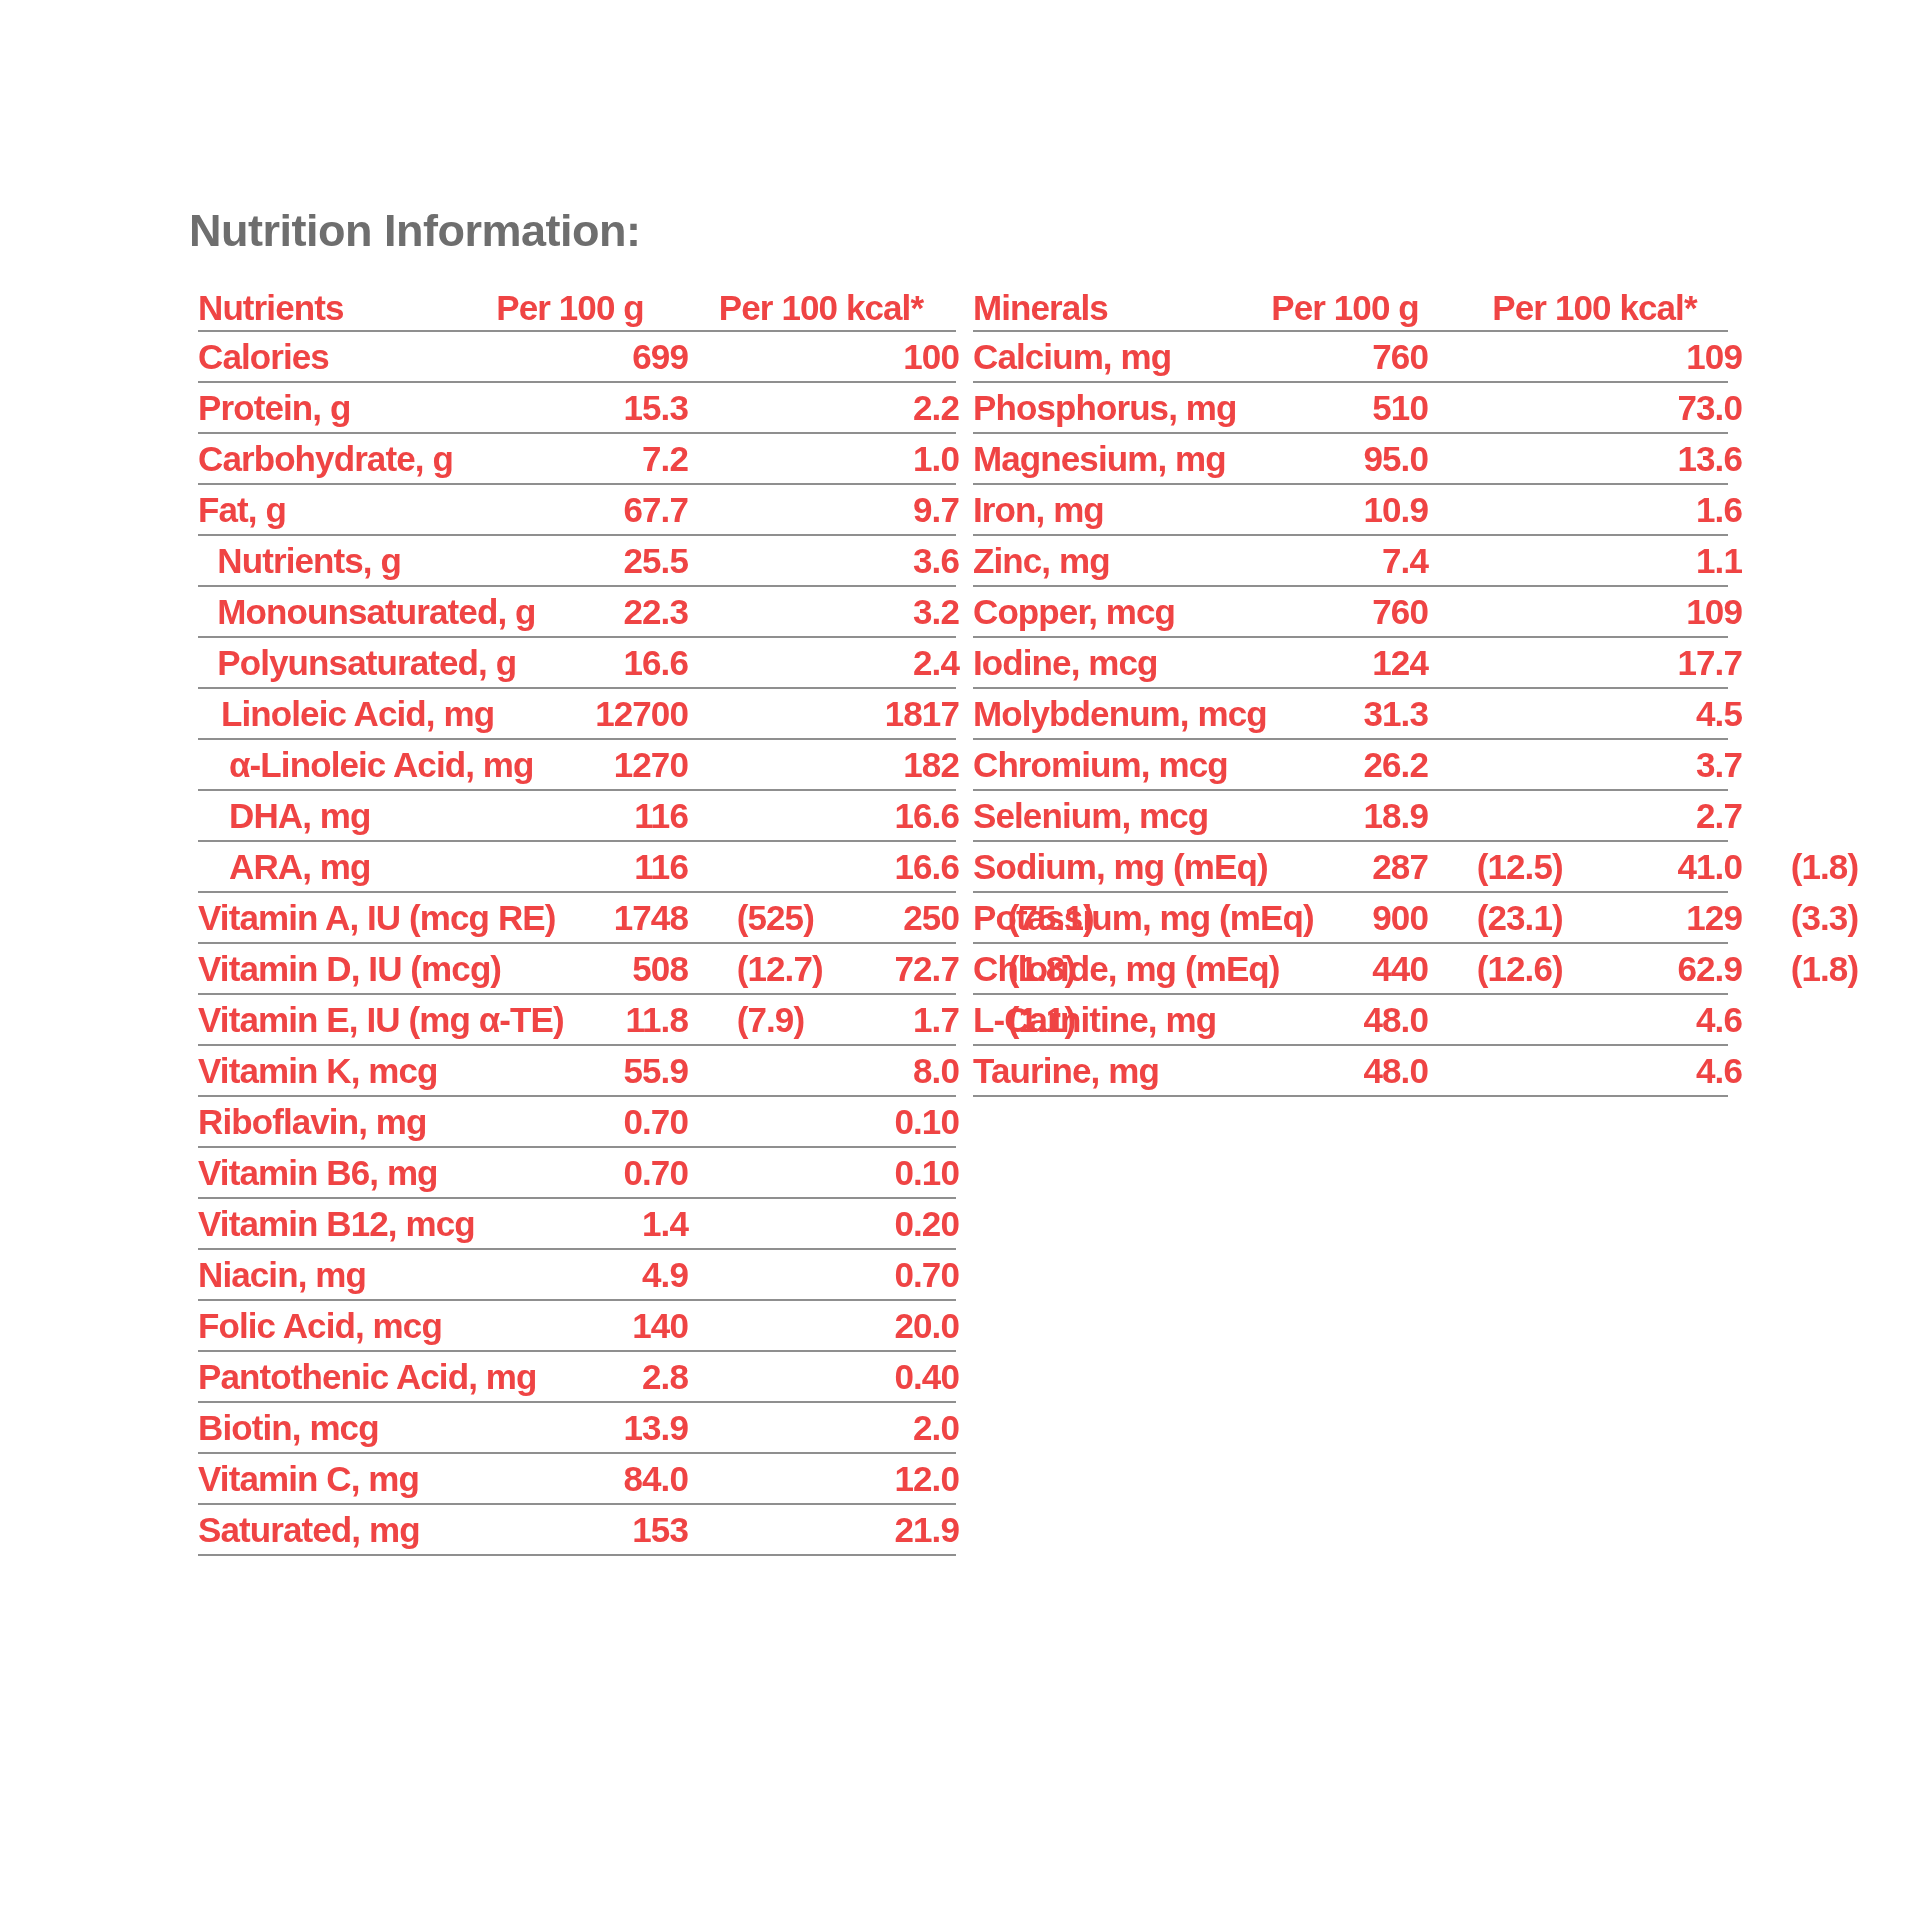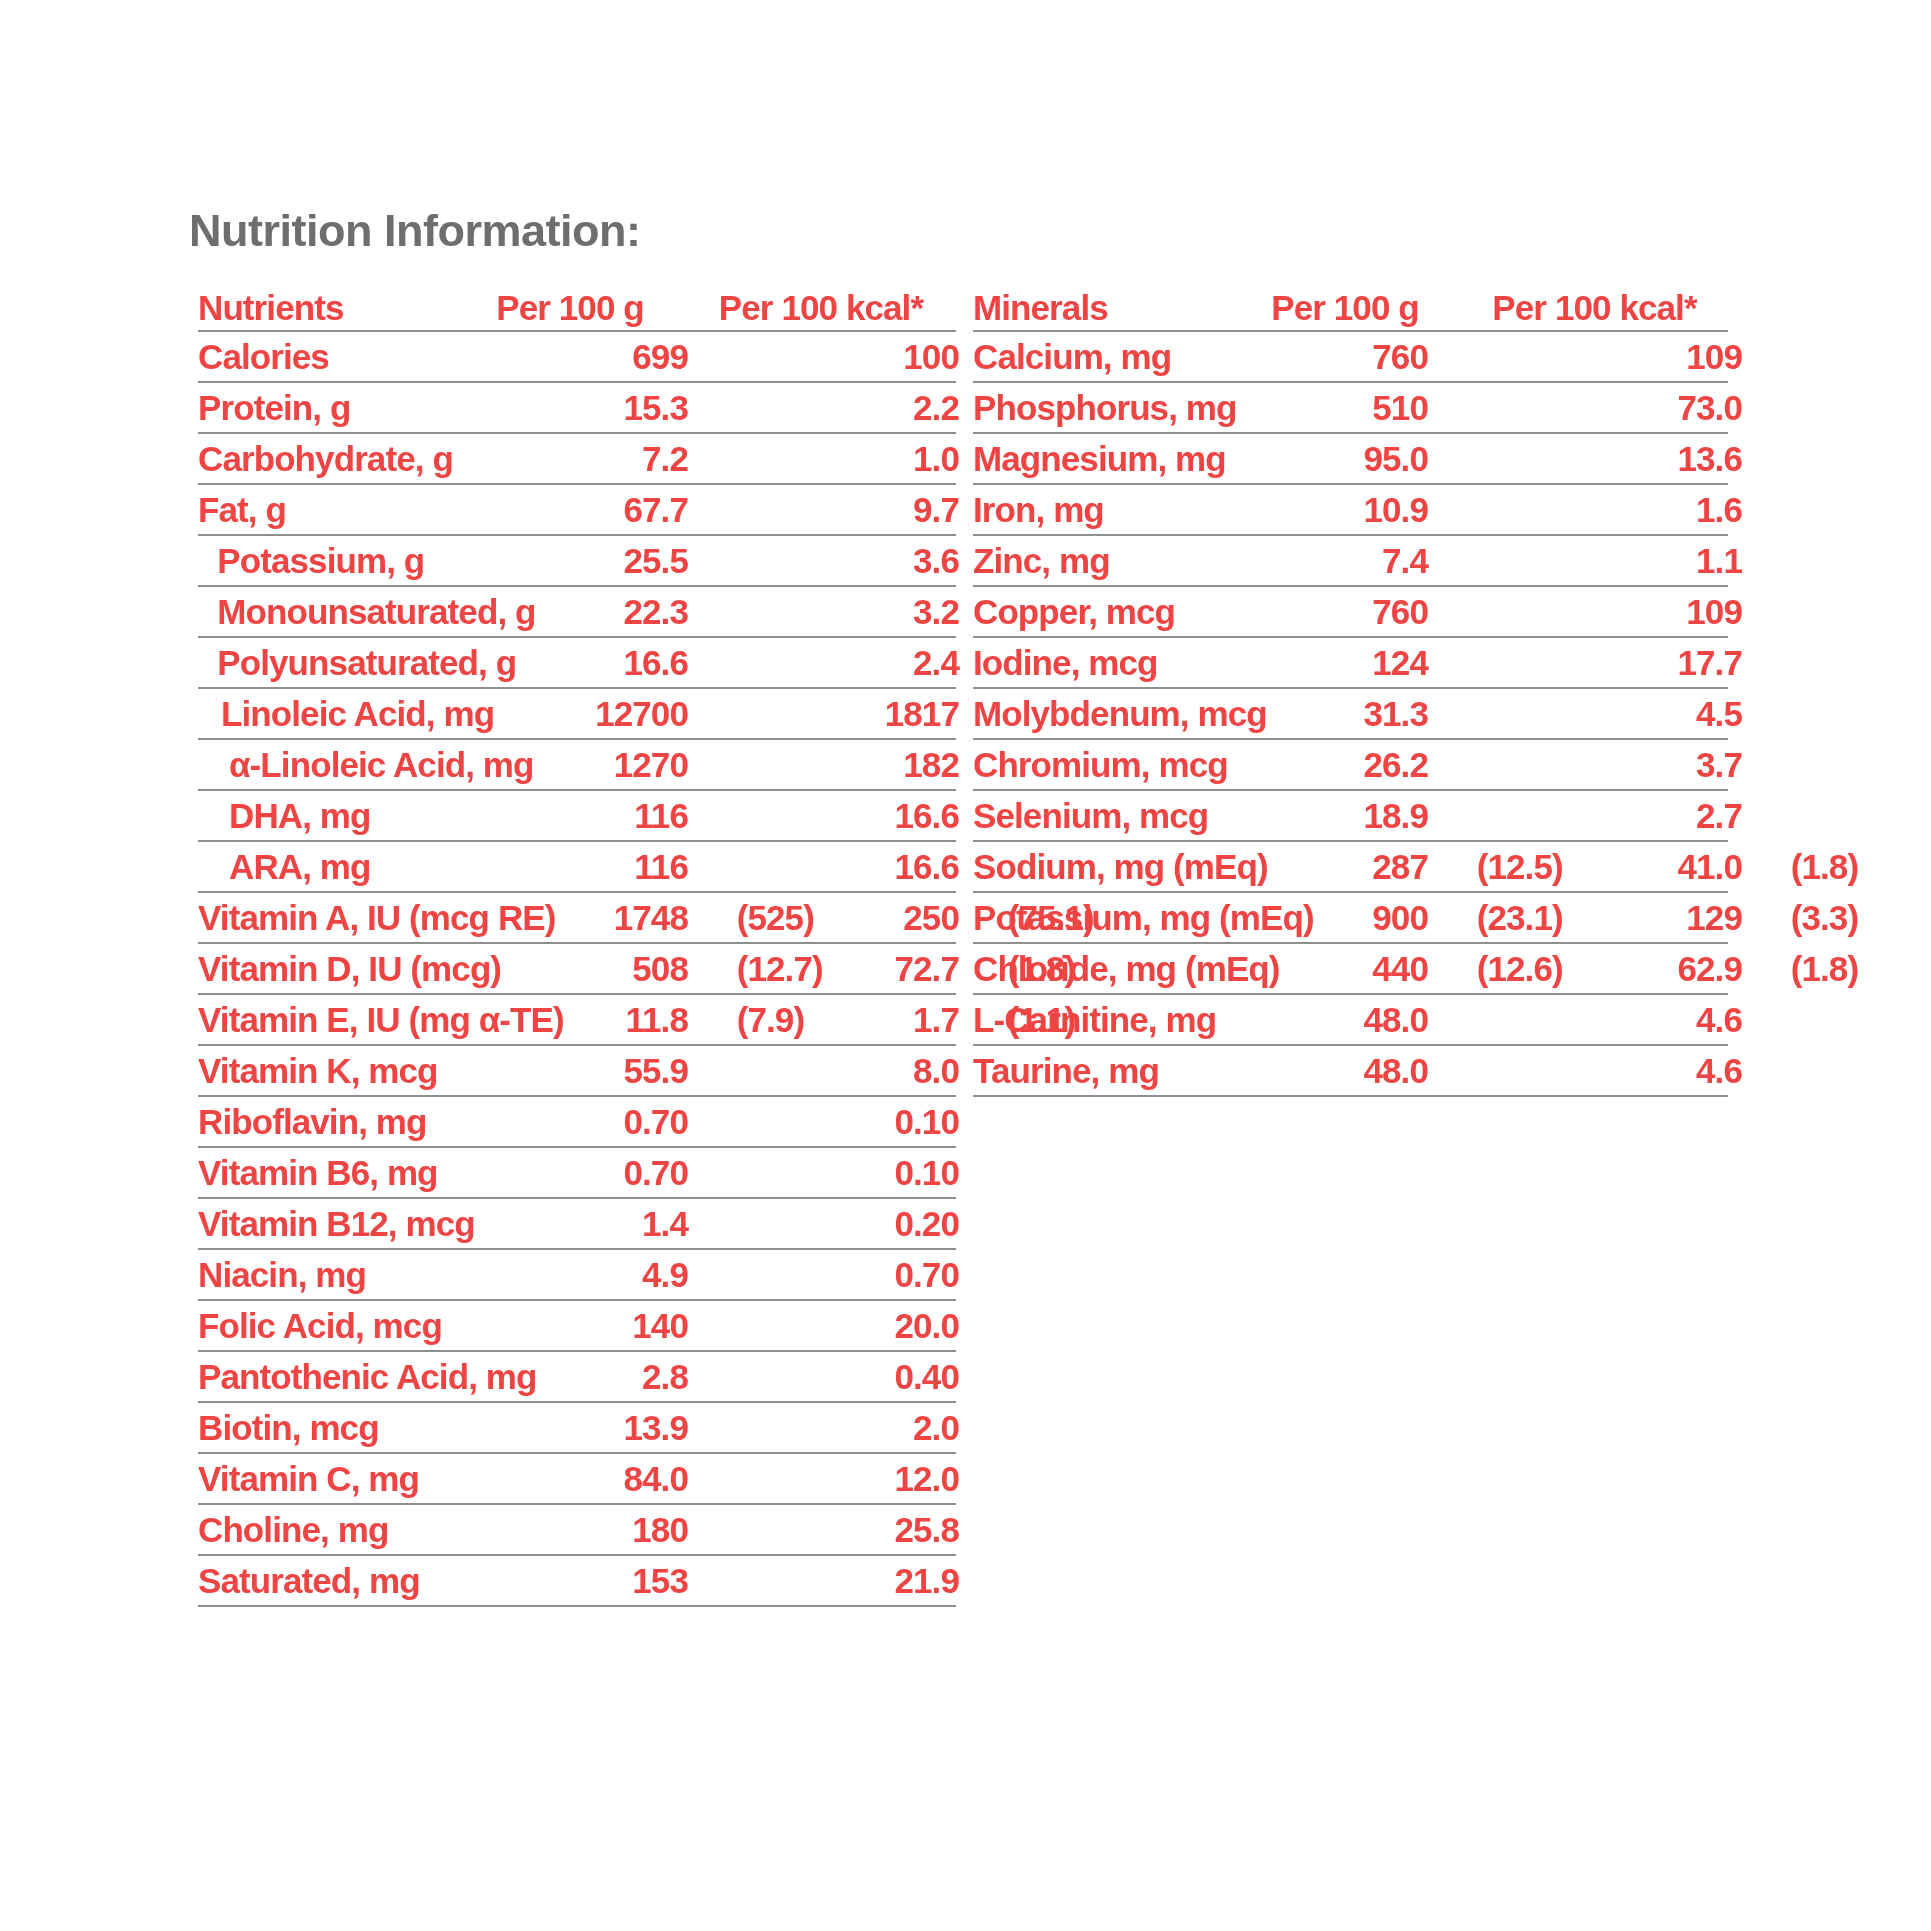--- a/index.html
+++ b/index.html
@@ -102,21 +102,21 @@
           <div class="cell kparen"></div>
         </div>
         <div class="row">
           <div class="cell label">Fat, g</div>
           <div class="cell gmain">67.7</div>
           <div class="cell gparen"></div>
           <div class="cell kmain">9.7</div>
           <div class="cell kparen"></div>
         </div>
         <div class="row">
-          <div class="cell label" style="padding-left: 19.3px;">Potassium, g</div>
+          <div class="cell label" style="padding-left: 19.3px;">Nutrients, g</div>
           <div class="cell gmain">25.5</div>
           <div class="cell gparen"></div>
           <div class="cell kmain">3.6</div>
           <div class="cell kparen"></div>
         </div>
         <div class="row">
           <div class="cell label" style="padding-left: 19.3px;">Monounsaturated, g</div>
           <div class="cell gmain">22.3</div>
           <div class="cell gparen"></div>
           <div class="cell kmain">3.2</div>
@@ -232,27 +232,20 @@
           <div class="cell gmain">13.9</div>
           <div class="cell gparen"></div>
           <div class="cell kmain">2.0</div>
           <div class="cell kparen"></div>
         </div>
         <div class="row">
           <div class="cell label">Vitamin C, mg</div>
           <div class="cell gmain">84.0</div>
           <div class="cell gparen"></div>
           <div class="cell kmain">12.0</div>
-          <div class="cell kparen"></div>
-        </div>
-        <div class="row">
-          <div class="cell label">Choline, mg</div>
-          <div class="cell gmain">180</div>
-          <div class="cell gparen"></div>
-          <div class="cell kmain">25.8</div>
           <div class="cell kparen"></div>
         </div>
         <div class="row">
           <div class="cell label">Saturated, mg</div>
           <div class="cell gmain">153</div>
           <div class="cell gparen"></div>
           <div class="cell kmain">21.9</div>
           <div class="cell kparen"></div>
         </div>
       </div>

